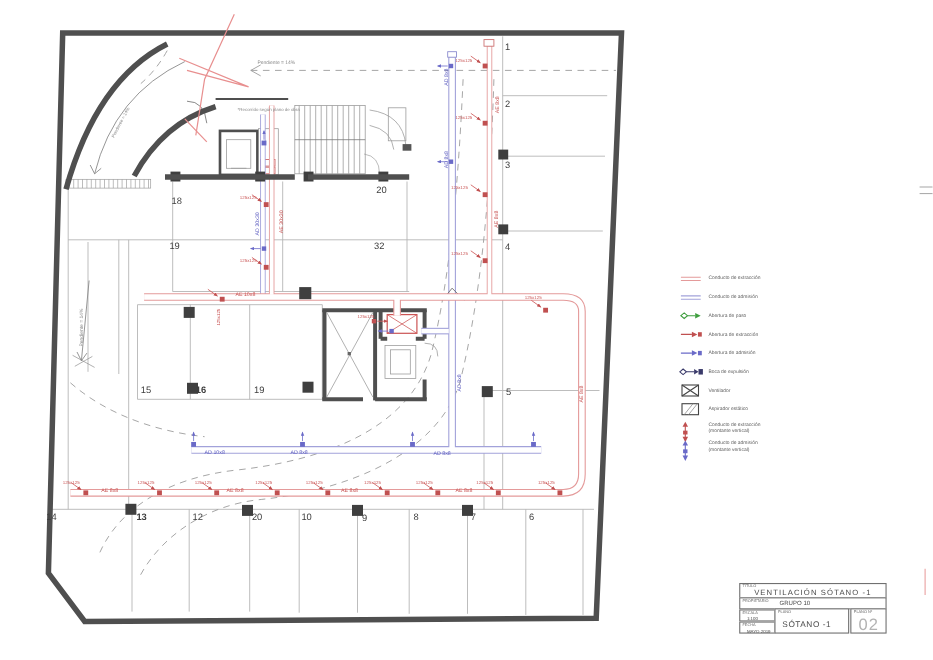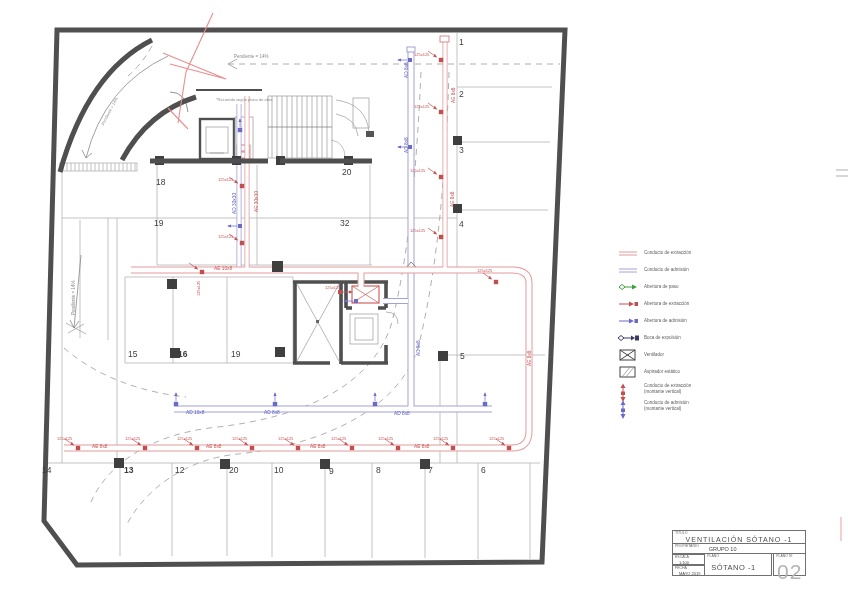--- a/index.html
+++ b/index.html
@@ -30,21 +30,21 @@
   #tb-r2{width:134px;height:11px;margin-top:-0.8px;display:flex;}
   #tb-r2 .tb-val{font-size:5.5px;margin:2px 0 0 10px;}
   #tb-r3{display:flex;margin-top:-0.8px;align-items:center;}
   .tb-c1{width:33px;}
   .tb-c1 .cell{height:11.5px;}
   .tb-c1 .cell+.cell{margin-top:-0.8px;}
   .tb-c1 .v{font-size:4px;margin:1px 0 0 6px;}
   .tb-c2{width:68px;height:23px;margin-left:-0.8px;}
   .tb-c2 .v{font-size:7.5px;margin:4px 0 0 6px;letter-spacing:0.5px;}
   .tb-c3{width:33px;height:23px;margin-left:1px;position:relative;}
-  .tb-c3 .v{font-size:21px;color:#b3b3b3;text-align:center;margin-top:1px;letter-spacing:1px;}
+  .tb-c3 .v{font-size:15px;color:#b3b3b3;text-align:center;margin-top:1px;letter-spacing:1px;}
 </style>
 </head>
 <body>
 
 <div id="sheet">
 
 <svg id="plan-svg" width="848" height="600" viewBox="0 0 848 600">
   <defs>
     <marker id="mr" markerWidth="6" markerHeight="6" refX="4" refY="2" orient="auto">
       <path d="M0,0L5,2L0,4z" fill="#c05050"></path>

